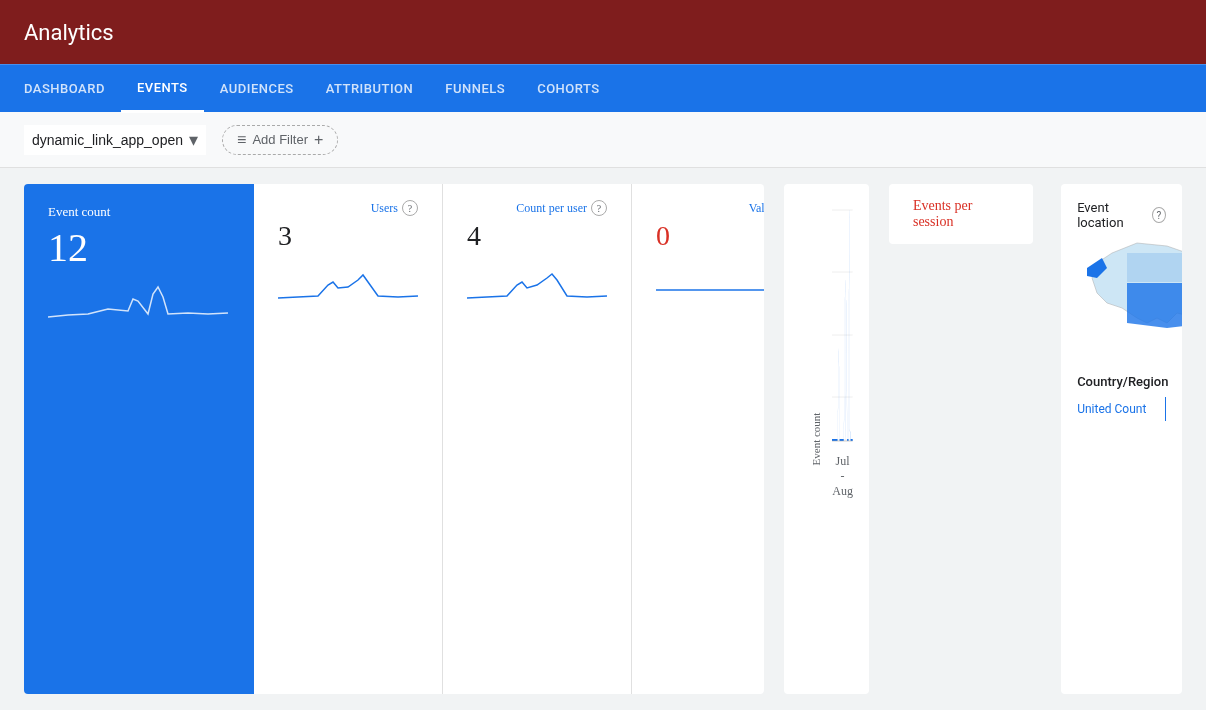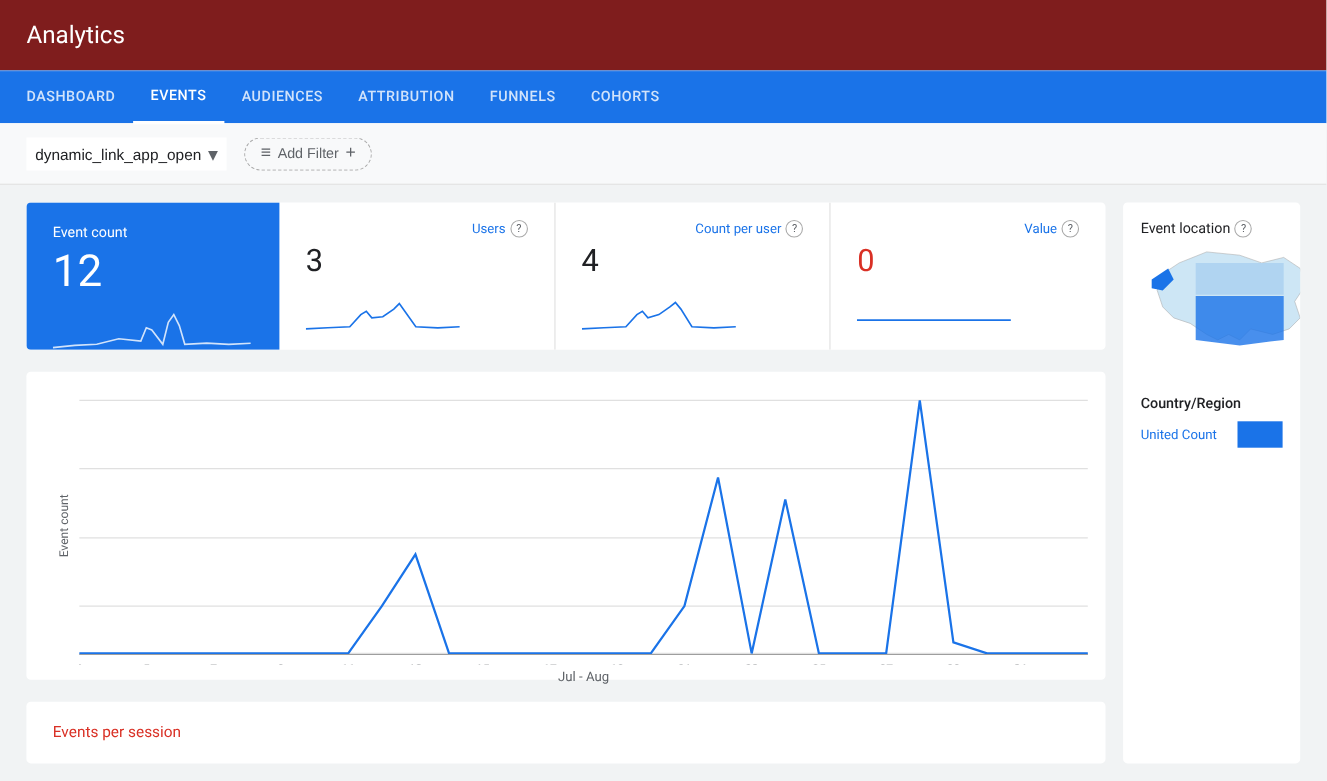--- a/index.html
+++ b/index.html
@@ -89,29 +89,31 @@
     .main {
       padding: 16px 24px;
       display: flex;
       gap: 16px;
       height: calc(710px - 64px - 48px - 56px);
     }
 
     .left-panel {
       flex: 1;
       display: flex;
-      flex-direction: column;
+      flex-direction: row;
       gap: 20px;
+      font-family: Liberation Serif, serif;
     }
 
     .right-panel {
       width: 161px;
       background: white;
       border-radius: 4px;
       overflow: hidden;
+      margin-left: 12px;
     }
 
     
     .stats-card {
       background: white;
       border-radius: 4px;
       display: flex;
       overflow: hidden;
     }
 

